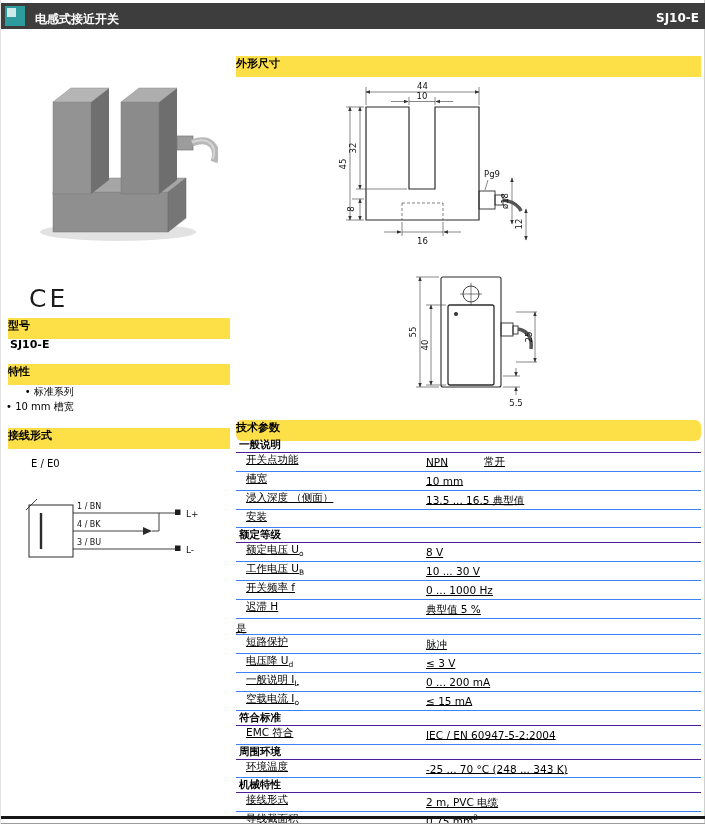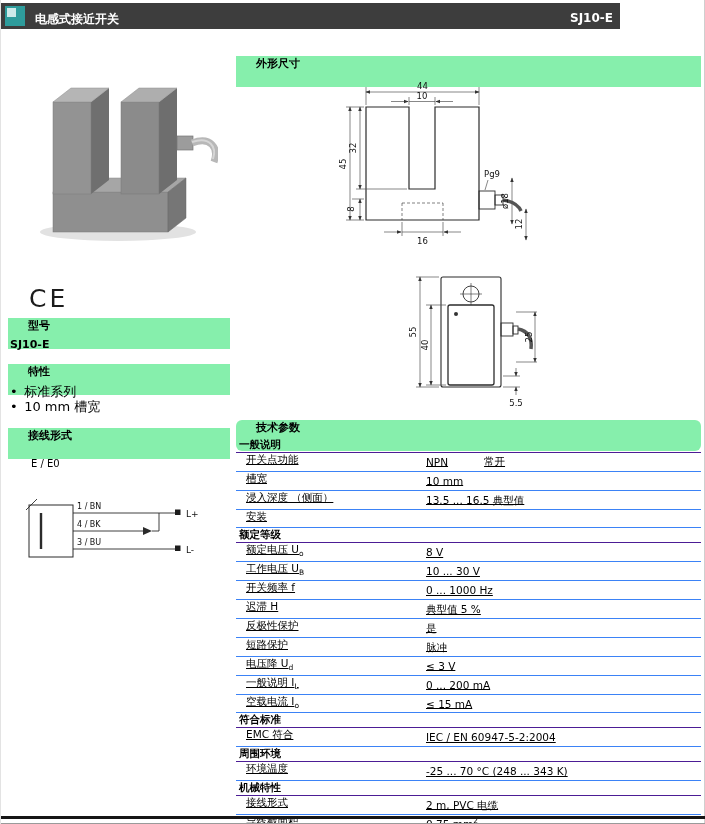--- a/index.html
+++ b/index.html
@@ -1,37 +1,37 @@
 <!DOCTYPE html>
 <html><head>
 <meta charset="utf-8">
 <style>
   html,body{margin:0;padding:0;}
   body{width:705px;height:824px;position:relative;background:#ffffff;
        font-family:"DejaVu Sans","Liberation Sans",sans-serif;color:#000;overflow:hidden;}
   .page{position:absolute;inset:0;border-left:1px solid #e3e3e3;border-right:1px solid #cfcfcf;}
 
   
-  .hdr{position:absolute;left:0;top:3px;width:619px;height:26px;background:#3d3d3d;}
+  .hdr{position:absolute;left:0;top:3px;width:705px;height:26px;background:#3d3d3d;}
   .logo{position:absolute;left:4px;top:6px;width:20px;height:20px;background:#2e9c9c;}
   .logo .inner{position:absolute;left:2px;top:2px;width:9px;height:9px;background:#cdeaea;}
   .hdr-title{position:absolute;left:34px;top:8px;color:#fff;font-weight:bold;font-size:12px;}
   .hdr-model{position:absolute;right:7px;top:8px;color:#fff;font-weight:bold;font-size:12px;}
 
   
-  .bar{position:absolute;background:#86efac;font-weight:bold;font-size:11px;height:31px;
-       line-height:15px;padding-left:20px;box-sizing:border-box;color:#000;}
+  .bar{position:absolute;background:#fde047;font-weight:bold;font-size:11px;height:21px;
+       line-height:15px;padding-left:0;box-sizing:border-box;color:#000;}
   .bar-left{left:7px;width:222px;}
   .bar-right{left:235px;width:465px;}
 
   
   .photo{position:absolute;left:12px;top:52px;}
   .ce{position:absolute;left:28px;top:284px;font-size:25px;letter-spacing:3px;color:#1c1c1c;}
   .model-value{position:absolute;left:9px;top:338px;font-weight:bold;font-size:11px;}
-  .features{position:absolute;left:9px;top:384px;font-size:13px;line-height:15px;}
+  .features{position:absolute;left:1px;top:384px;font-size:10px;line-height:15px;text-align:right;}
   .feat-row .bullet{display:inline-block;width:10px;}
   .wiring-label{position:absolute;left:30px;top:458px;font-size:10px;}
   .wiring-svg{position:absolute;left:24px;top:495px;}
 
   
   .dims-svg{position:absolute;left:235px;top:77px;}
   .tech{position:absolute;left:235px;top:438px;width:465px;}
   .tghead{font-weight:bold;font-size:10.5px;line-height:13.9px;border-bottom:1px solid #4c1d95;padding-left:3px;}
   .trow{display:grid;grid-template-columns:190px 1fr;font-size:10.5px;line-height:12.8px;
         border-bottom:1px solid #3b82f6;text-decoration:underline;}
@@ -241,21 +241,20 @@
     </div>
     <div class="trow">
       <div class="tl"><span>开关频率 f</span><sub class="sb"></sub></div>
       <div class="tv"><span>0 ... 1000 Hz</span><sup class="sp"></sup></div>
     </div>
     <div class="trow">
       <div class="tl"><span>迟滞 H</span><sub class="sb"></sub></div>
       <div class="tv"><span>典型值 5 %</span><sup class="sp"></sup></div>
     </div>
     <div class="trow">
-      <div class="tl"><span>反极性保护</span><sub class="sb"></sub></div>
       <div class="tv"><span>是</span><sup class="sp"></sup></div>
     </div>
     <div class="trow">
       <div class="tl"><span>短路保护</span><sub class="sb"></sub></div>
       <div class="tv"><span>脉冲</span><sup class="sp"></sup></div>
     </div>
     <div class="trow">
       <div class="tl"><span>电压降  U</span><sub class="sb">d</sub></div>
       <div class="tv"><span>≤ 3 V</span><sup class="sp"></sup></div>
     </div>

